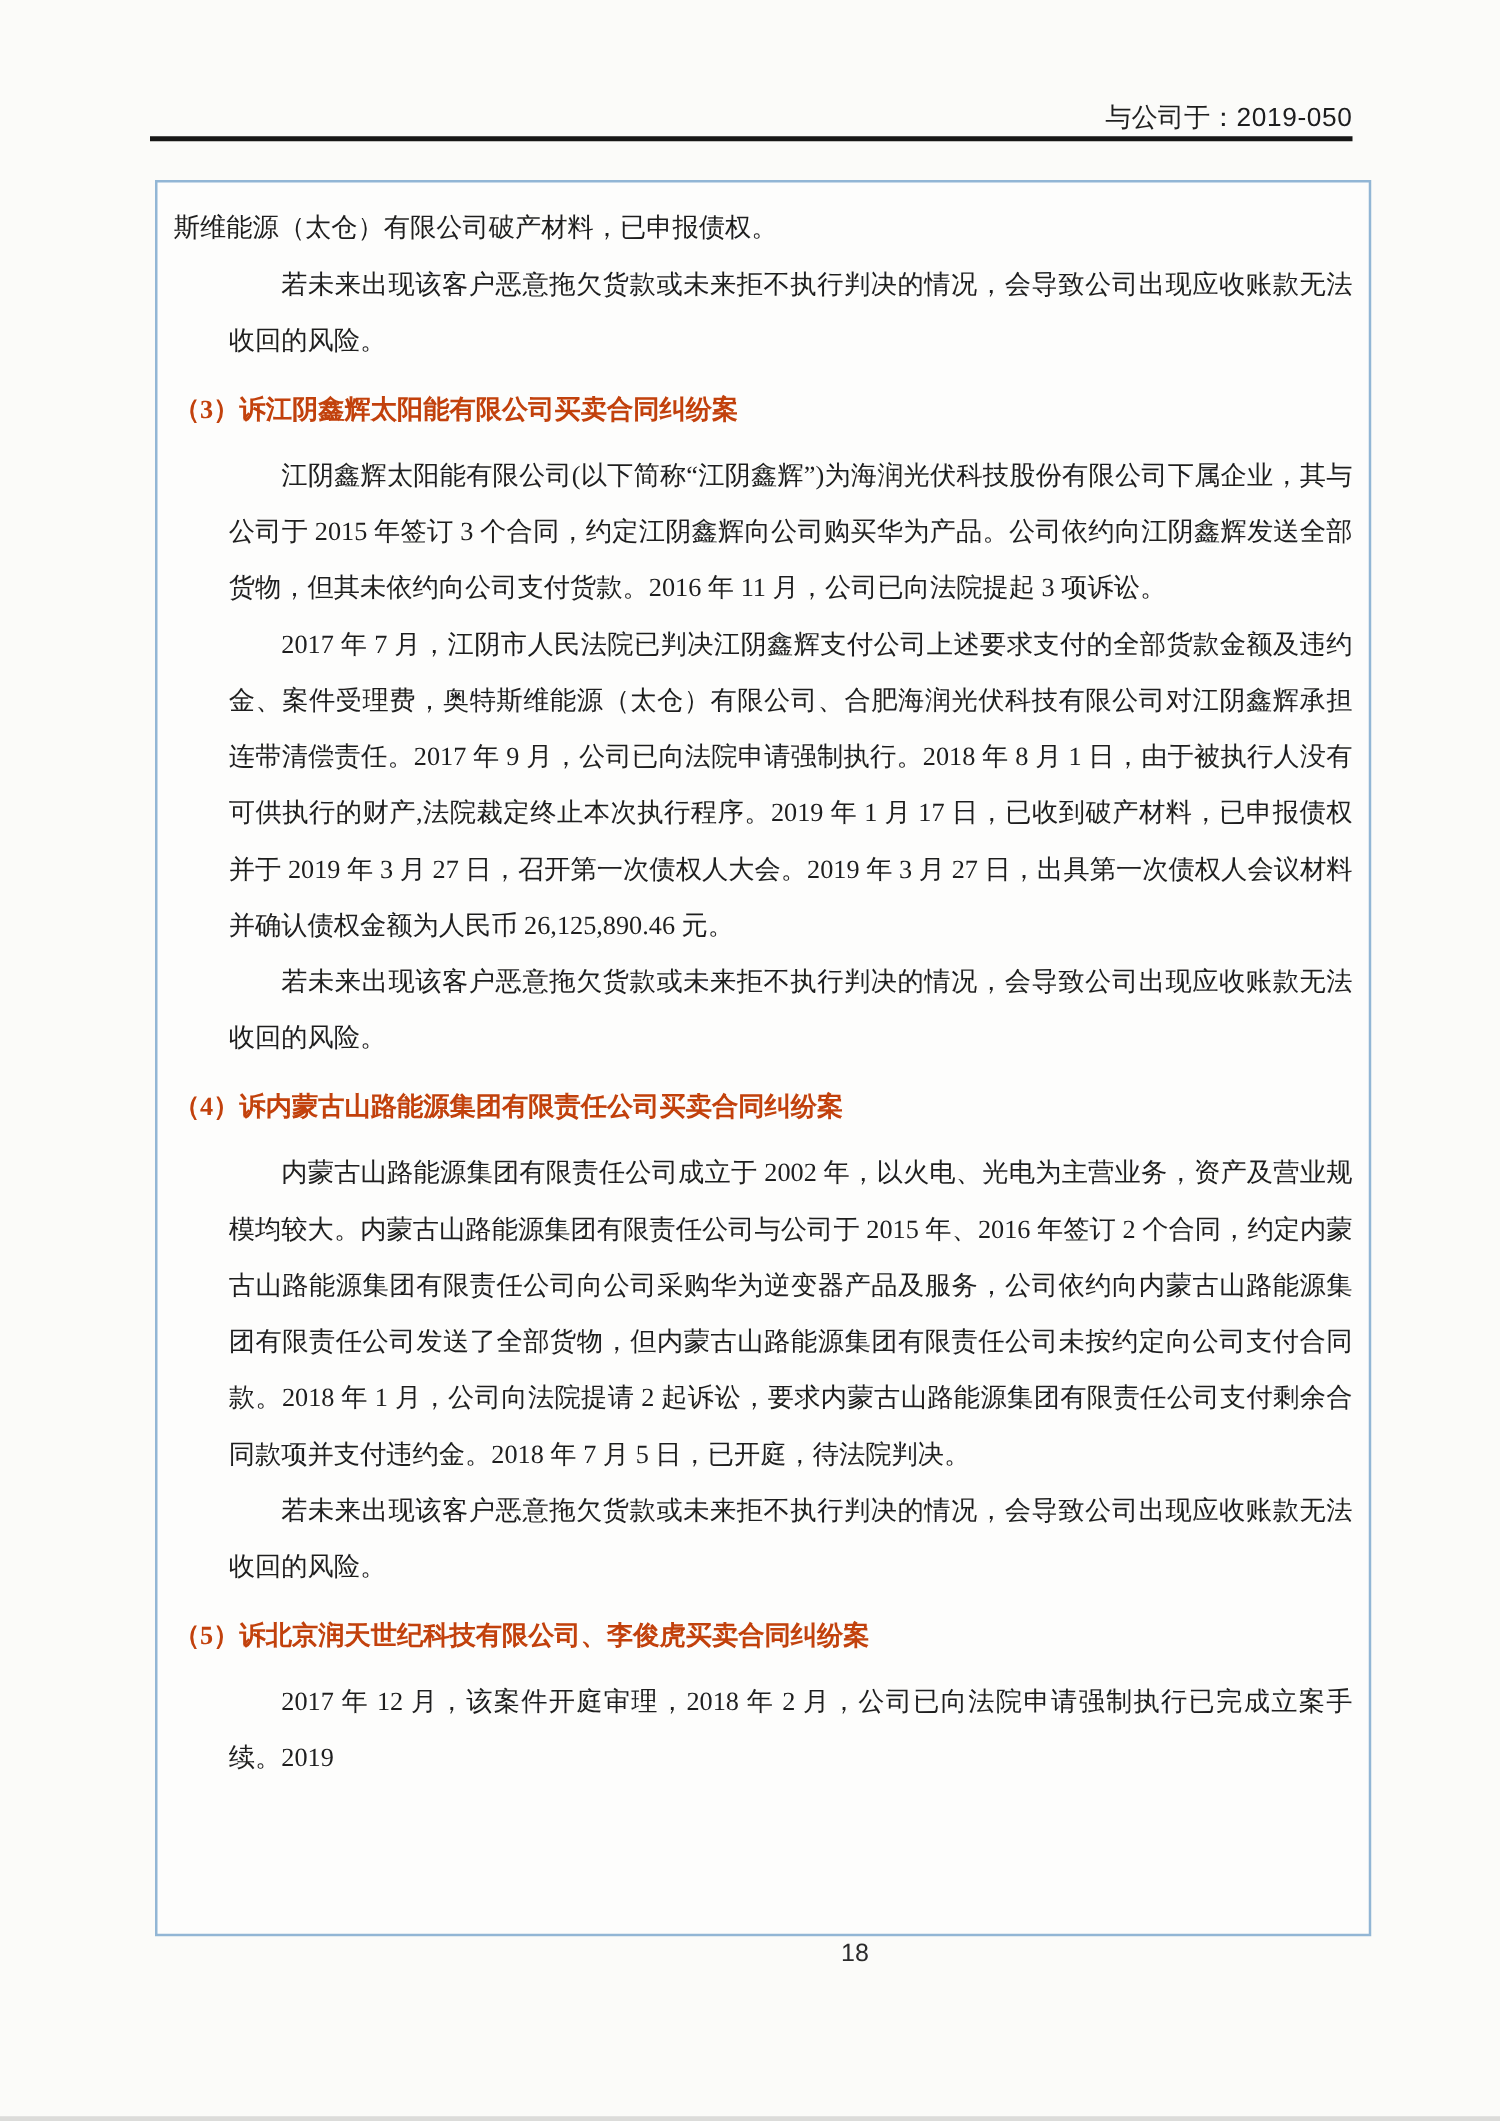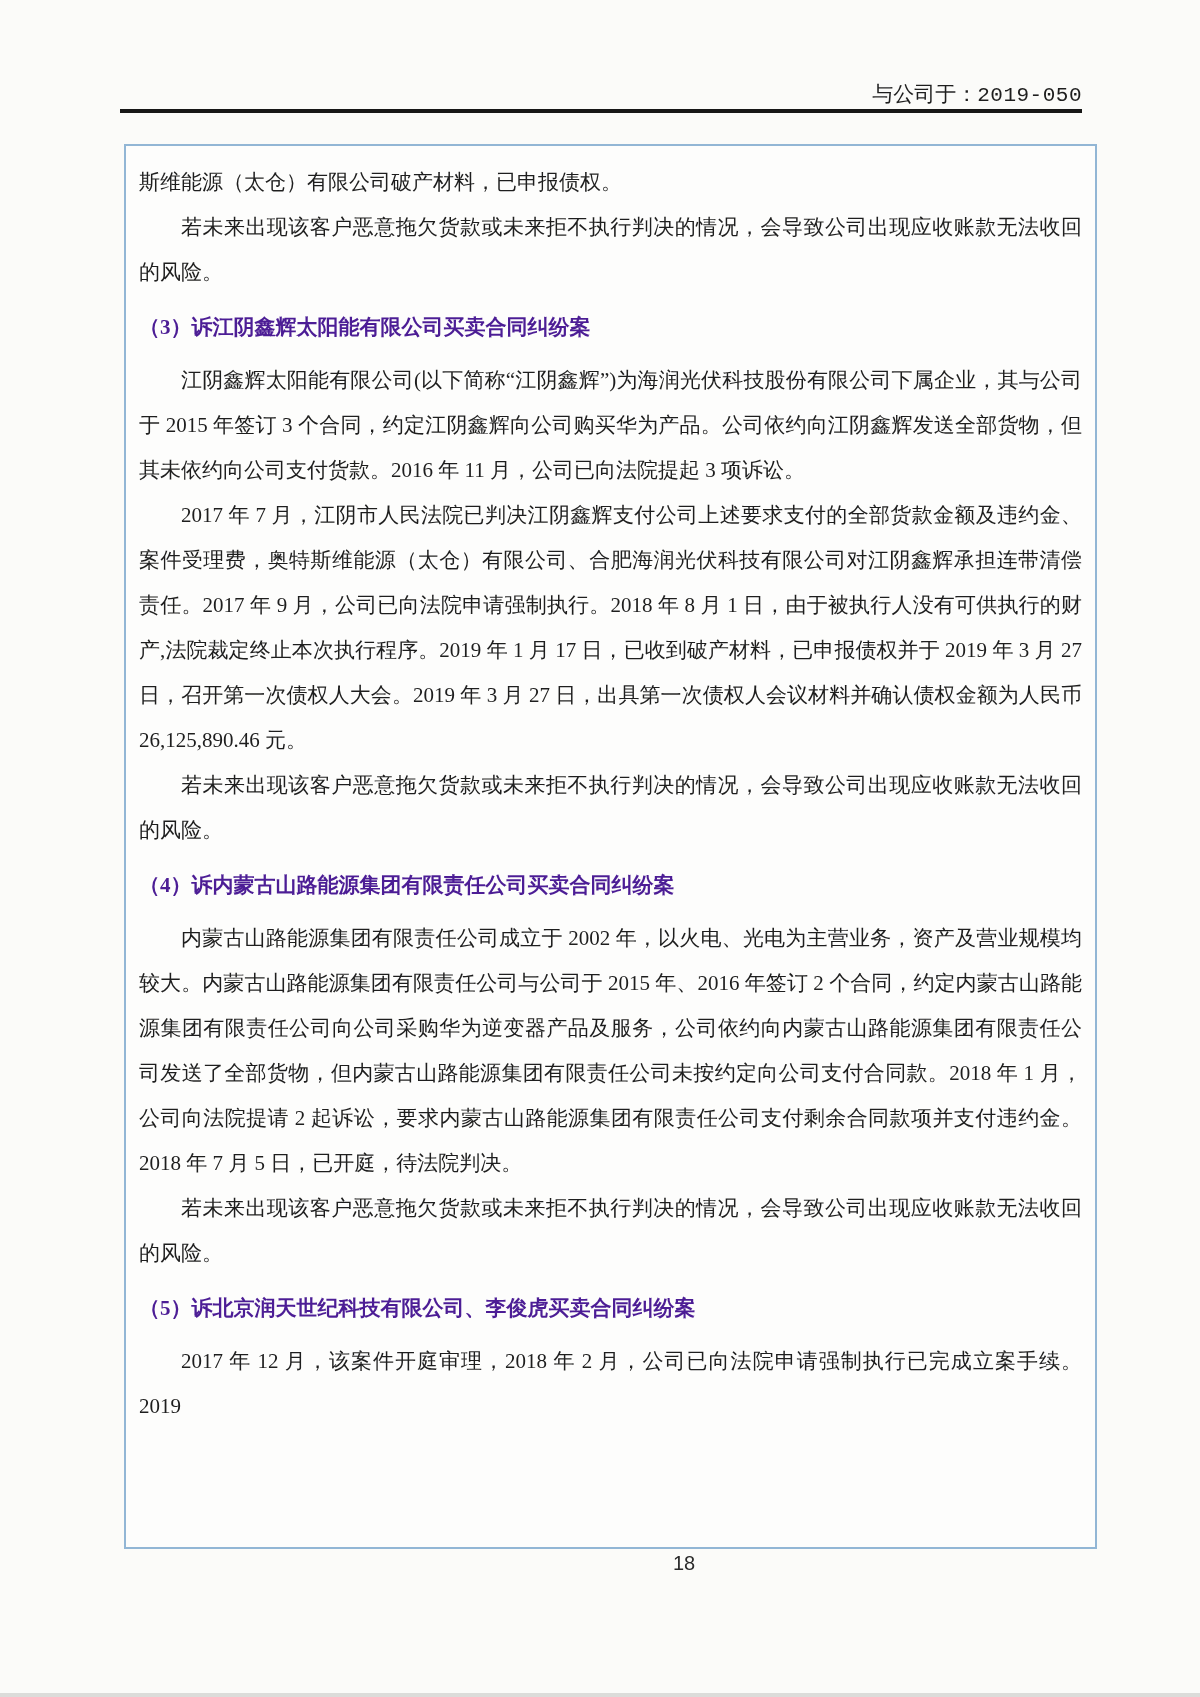--- a/index.html
+++ b/index.html
@@ -19,21 +19,21 @@
     position: absolute;
     top: 82px;
     left: 120px;
     width: 962px;
     text-align: right;
     font-size: 21px;
     line-height: 24px;
     white-space: nowrap;
   }
   .page-header .num {
-    font-family: Liberation Mono, monospace;
+    font-family: Liberation Sans, sans-serif;
     letter-spacing: 0.5px;
   }
   .header-rule {
     position: absolute;
     top: 109px;
     left: 120px;
     width: 962px;
     height: 4px;
     background: #171717;
   }
@@ -51,27 +51,28 @@
   }
   .content-box p {
     margin: 0;
     font-size: 21px;
     line-height: 45px;
     text-align: justify;
     text-justify: inter-ideograph;
   }
   .content-box p.indent {
     text-indent: 2em;
+    margin-left: 44px;
   }
   .content-box h3 {
     margin: 10px 0 8px 0;
     font-size: 21px;
     line-height: 45px;
     font-weight: bold;
-    color: #4c1d95;
+    color: #c2410c;
   }
   .page-number {
     position: absolute;
     top: 1552px;
     left: 0;
     width: 1368px; 
     text-align: center;
     font-size: 20px;
     font-family: "Liberation Sans", "DejaVu Sans", sans-serif;
     color: #2b2b2b;

